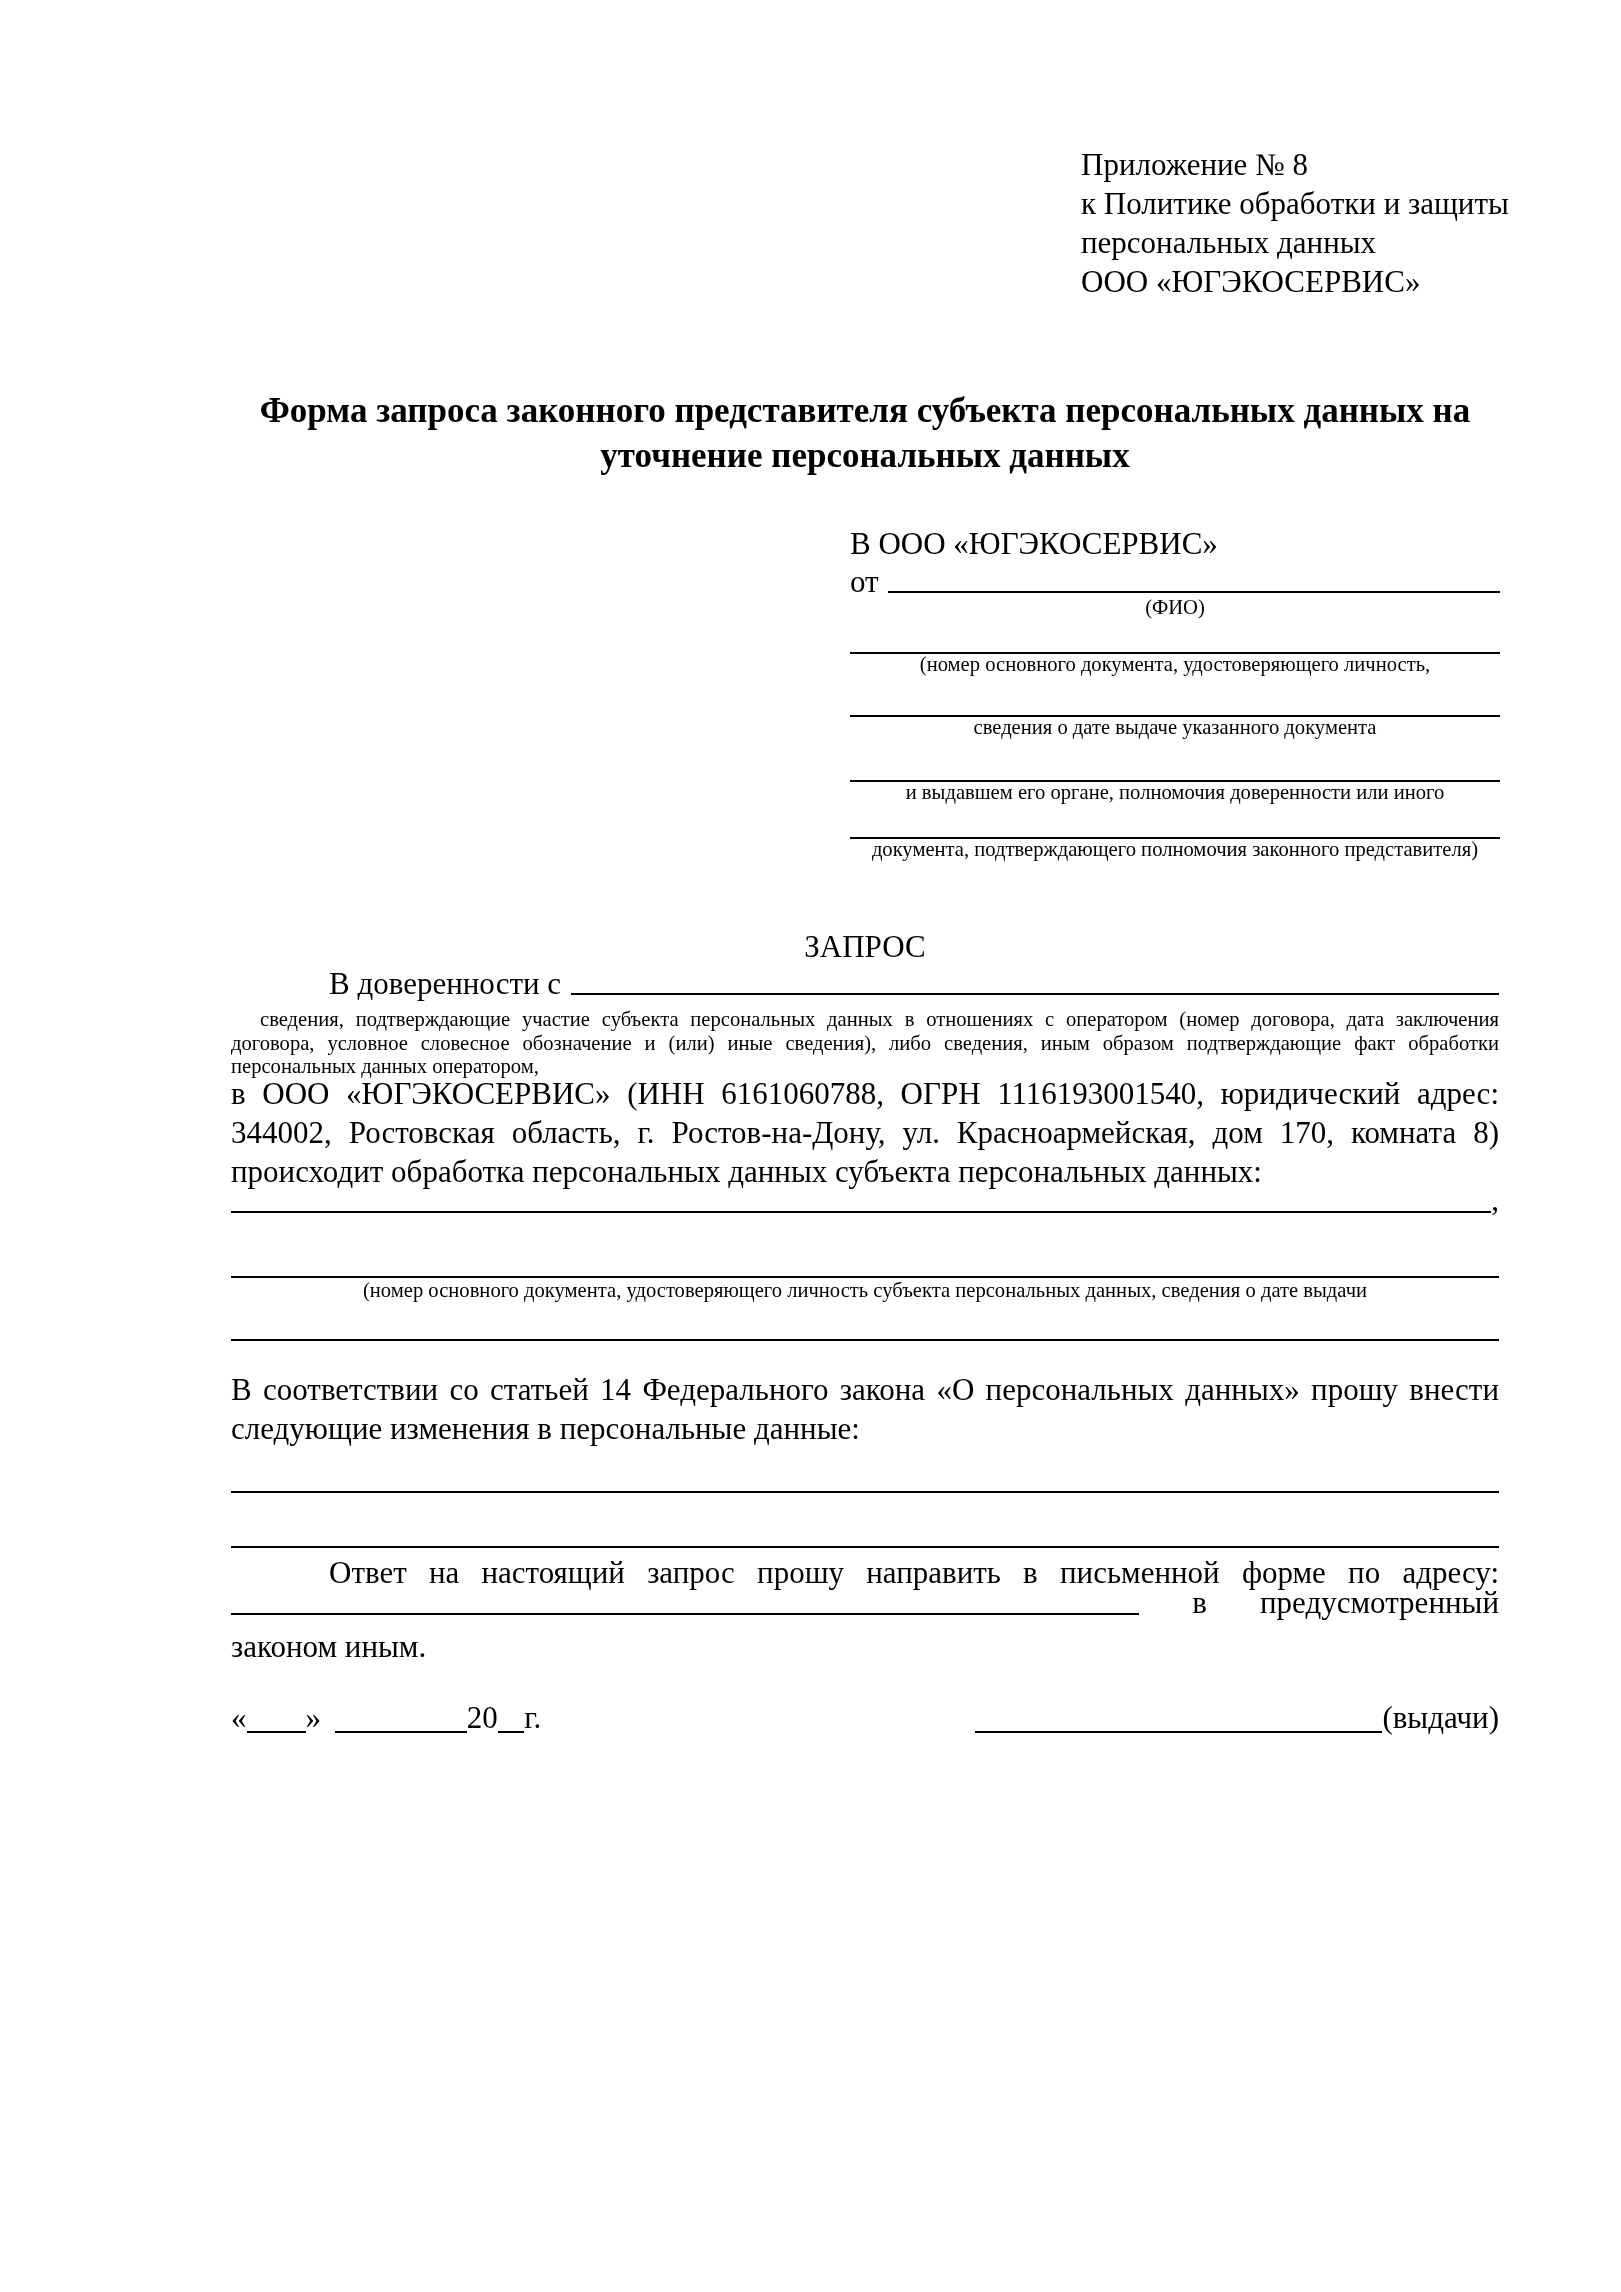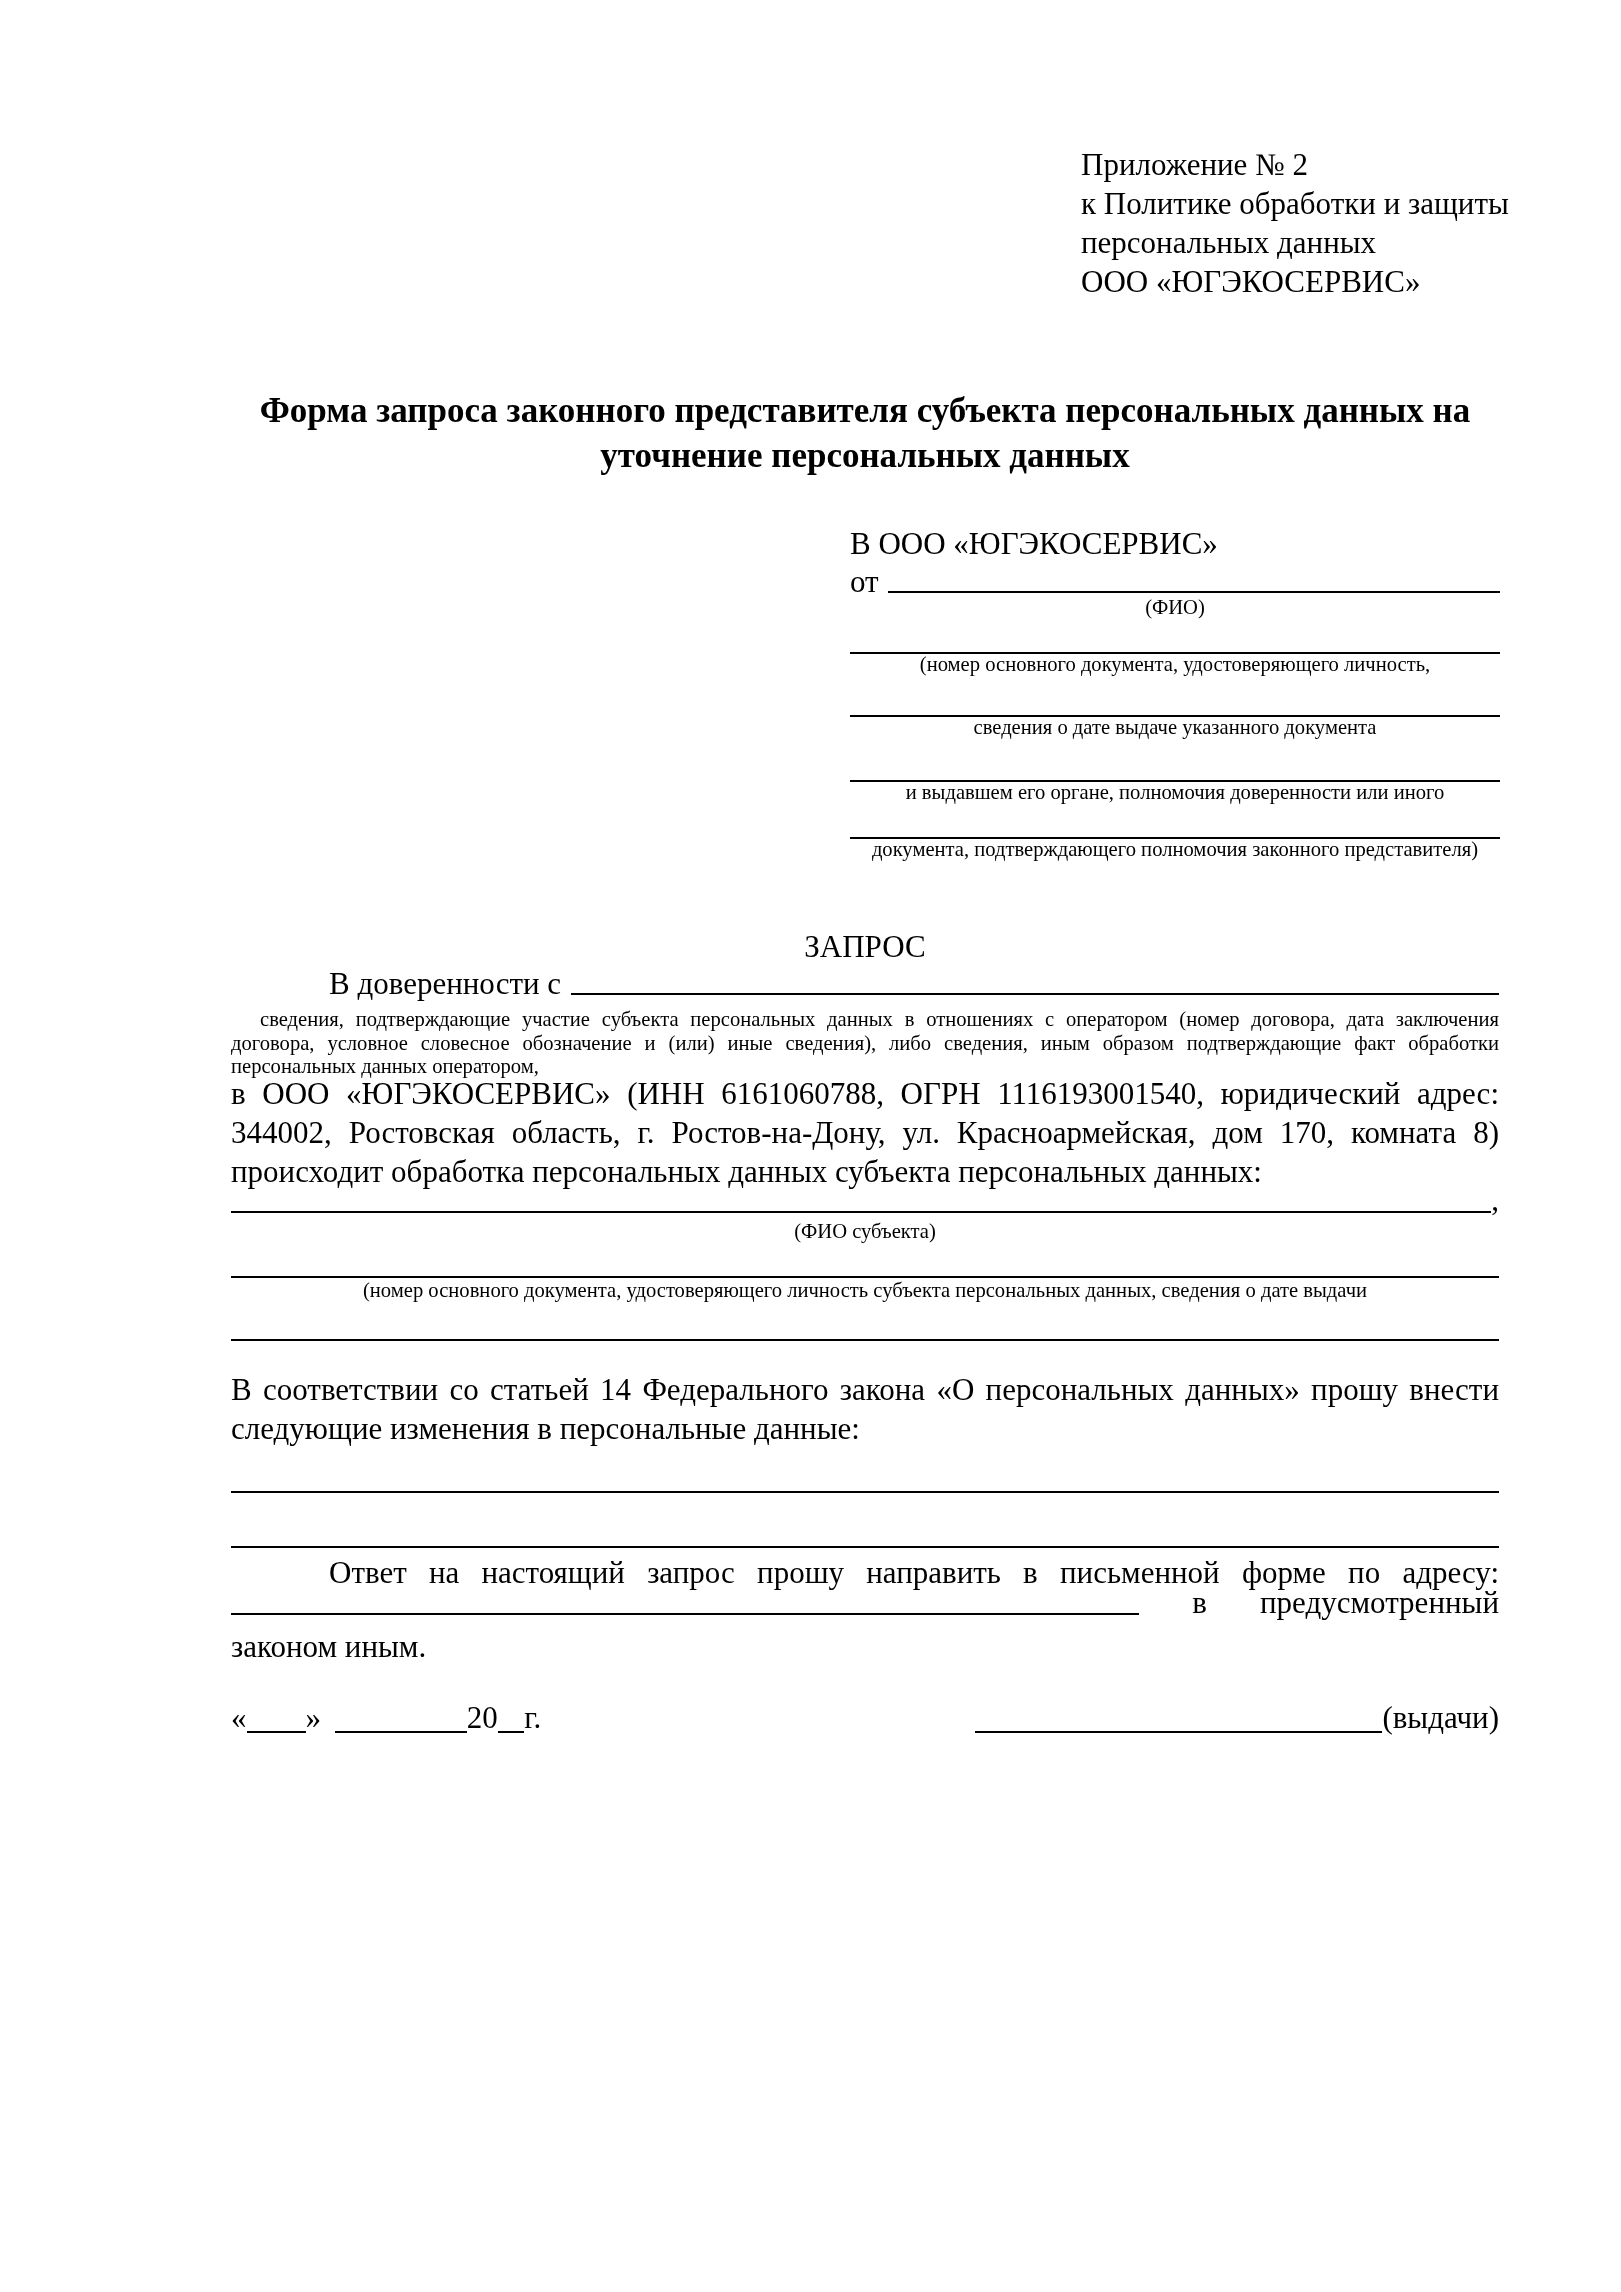--- a/index.html
+++ b/index.html
@@ -51,21 +51,21 @@
   .grp span{line-height:1;margin-bottom:2px;}
   .fl{display:inline-block;border-bottom:2.9px solid #000;height:25.5px;margin-bottom:6.9px;}
   .w60{width:59px;} .w135{width:132px;margin-left:13.7px;} .w27{width:26.5px;} .w415{width:407px;}
 </style>
 </head>
 <body>
 
 <div class="page">
 
   <div class="abs" id="header">
-    <div>Приложение № 2</div>
+    <div>Приложение № 8</div>
     <div>к Политике обработки и защиты</div>
     <div>персональных данных</div>
     <div>ООО «ЮГЭКОСЕРВИС»</div>
   </div>
 
   <div class="abs" id="title">Форма запроса законного представителя субъекта персональных данных на уточнение персональных данных</div>
 
   <div class="abs" id="addressee">
     <div class="addr-to">В ООО «ЮГЭКОСЕРВИС»</div>
     <div class="row from-row">
@@ -91,21 +91,20 @@
   </div>
 
   <div class="abs col" id="note">сведения, подтверждающие участие субъекта персональных данных в отношениях с оператором (номер договора, дата заключения договора, условное словесное обозначение и (или) иные сведения), либо сведения, иным образом подтверждающие факт обработки персональных данных оператором,</div>
 
   <div class="abs col" id="op-para">в ООО «ЮГЭКОСЕРВИС» (ИНН 6161060788, ОГРН 1116193001540, юридический адрес: 344002, Ростовская область, г. Ростов-на-Дону, ул. Красноармейская, дом 170, комната 8) происходит обработка персональных данных субъекта персональных данных:</div>
 
   <div class="abs col row" id="subj-row">
     <span class="fill"></span>
     <span class="comma">,</span>
   </div>
-  <div class="abs col cap" id="subj-cap1">(ФИО субъекта)</div>
 
   <div class="abs col" id="subj-line2"></div>
   <div class="abs col cap" id="subj-cap2">(номер основного документа, удостоверяющего личность субъекта персональных данных, сведения о дате выдачи</div>
 
   <div class="abs col" id="subj-line3"></div>
 
   <div class="abs col" id="law-para">В соответствии со статьей 14 Федерального закона «О персональных данных» прошу внести следующие изменения в персональные данные:</div>
 
   <div class="abs col" id="blank1"></div>
   <div class="abs col" id="blank2"></div>

